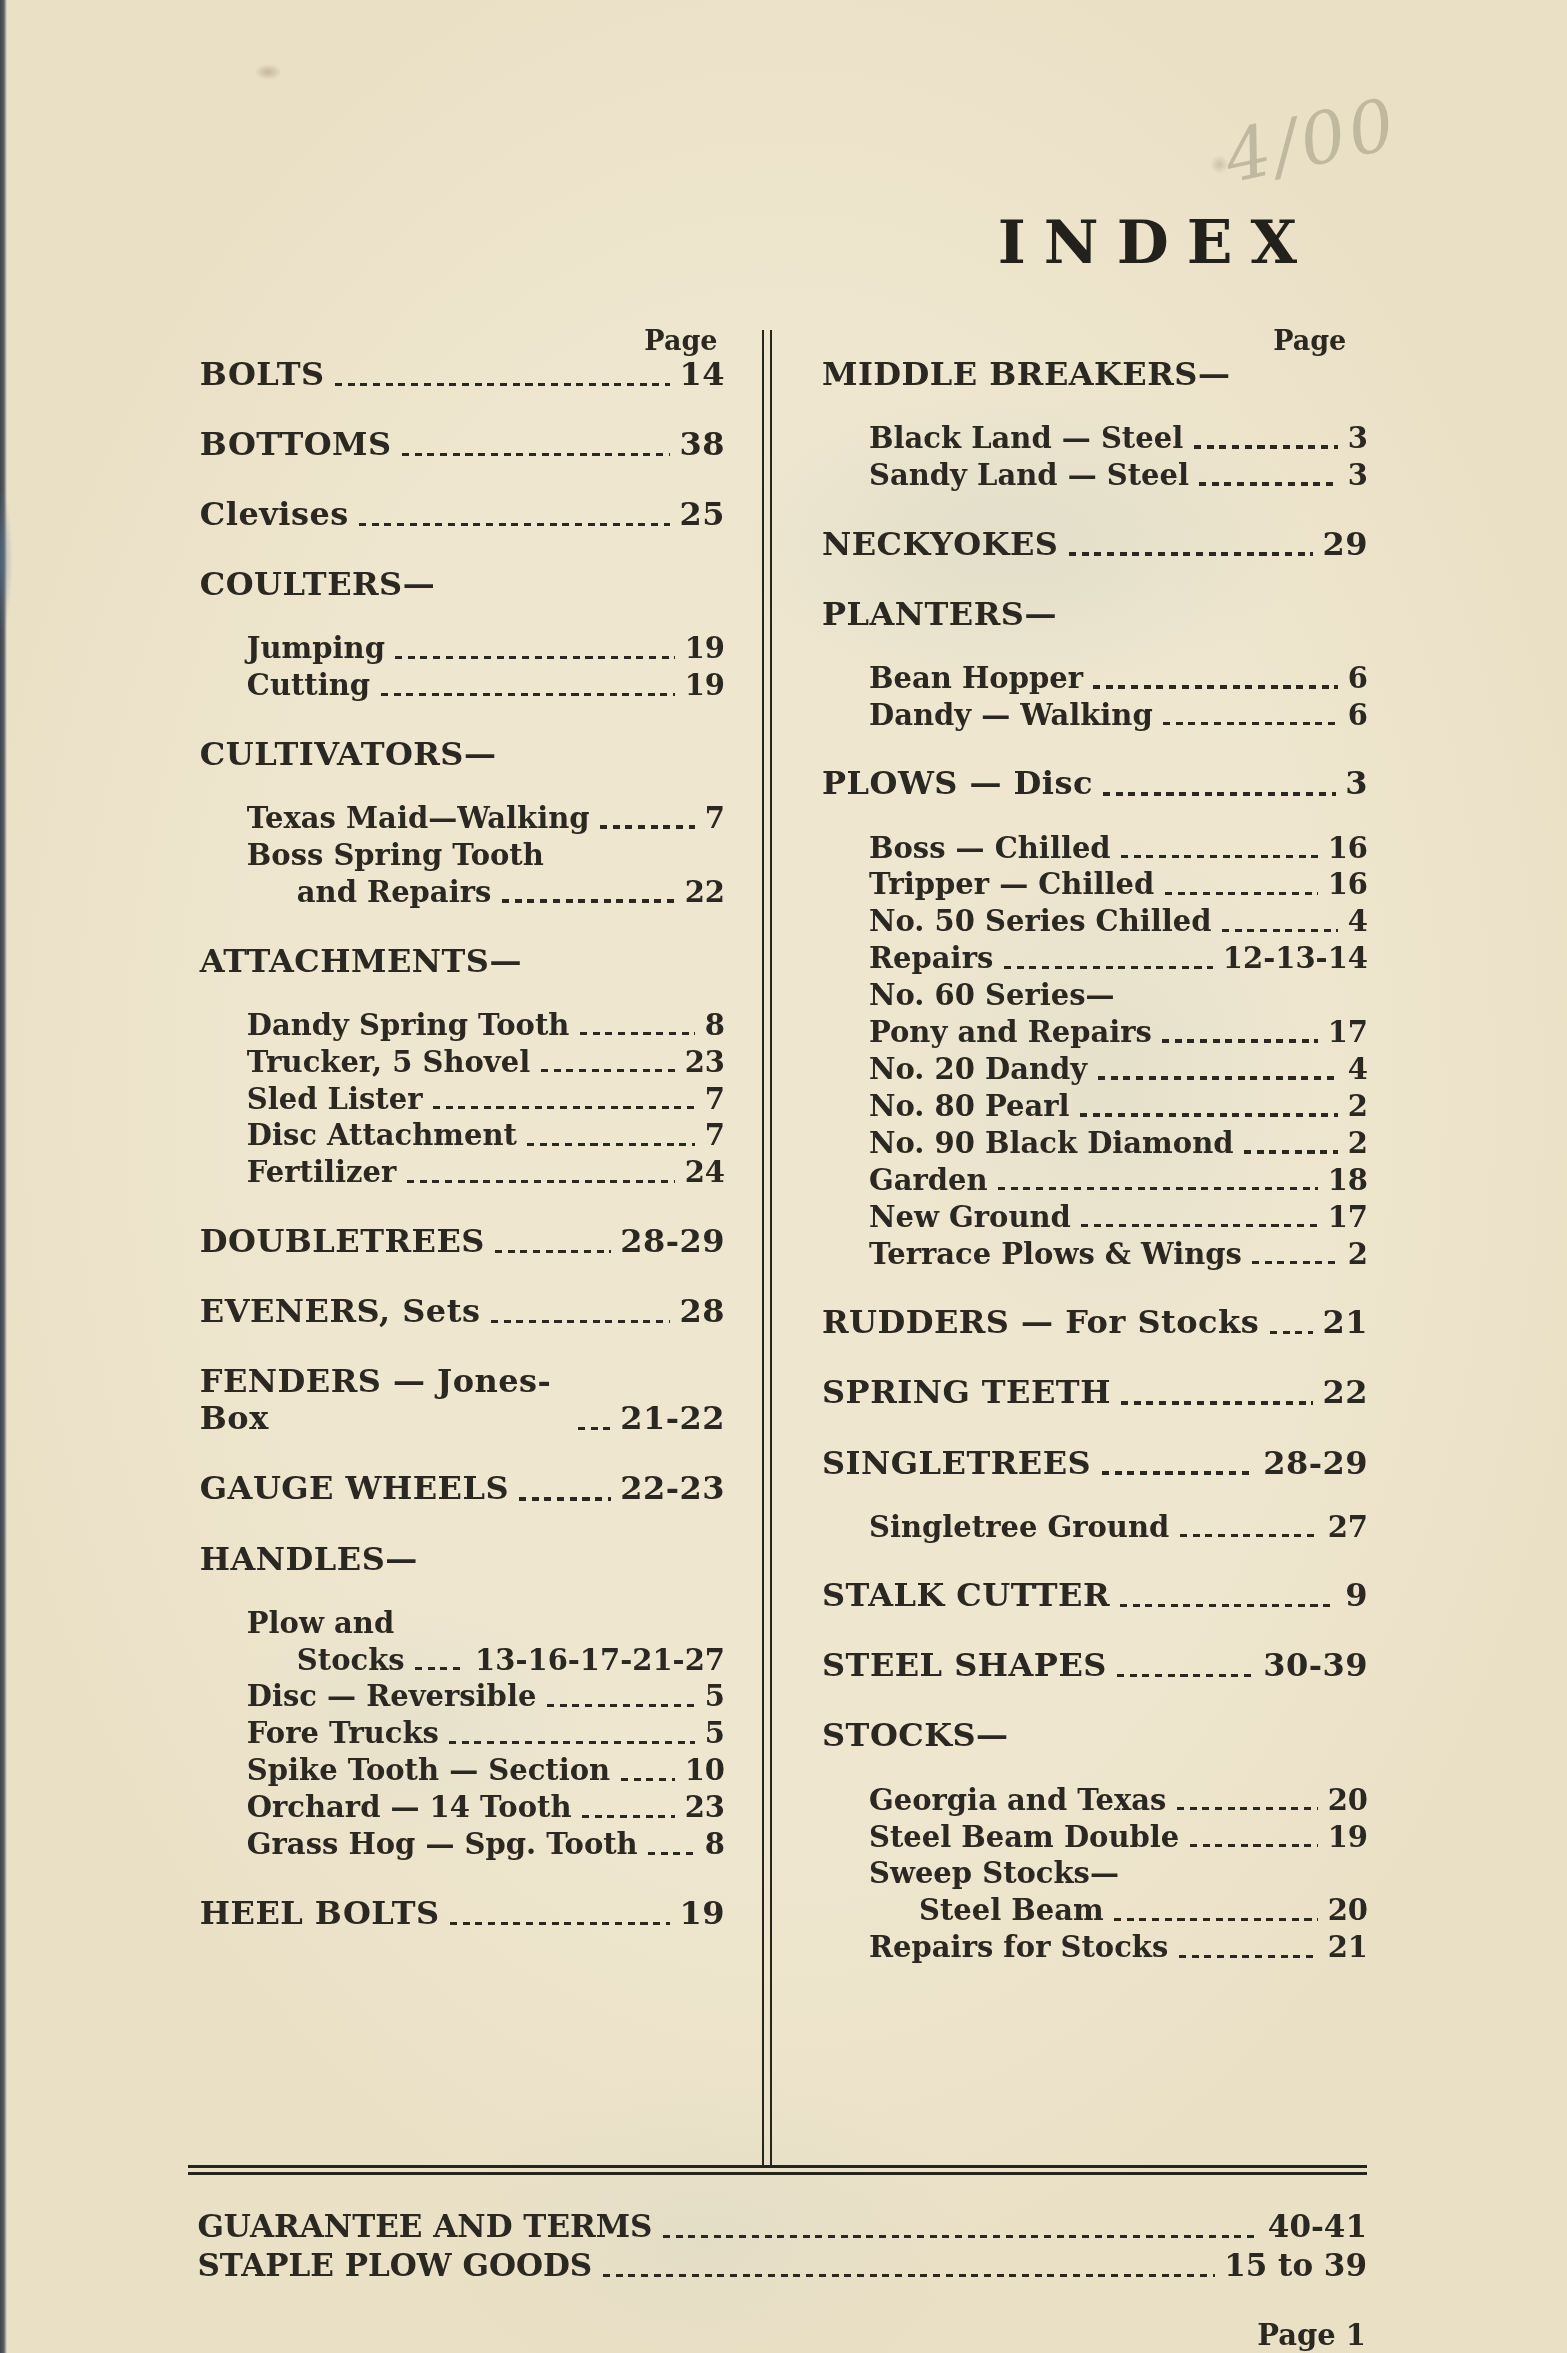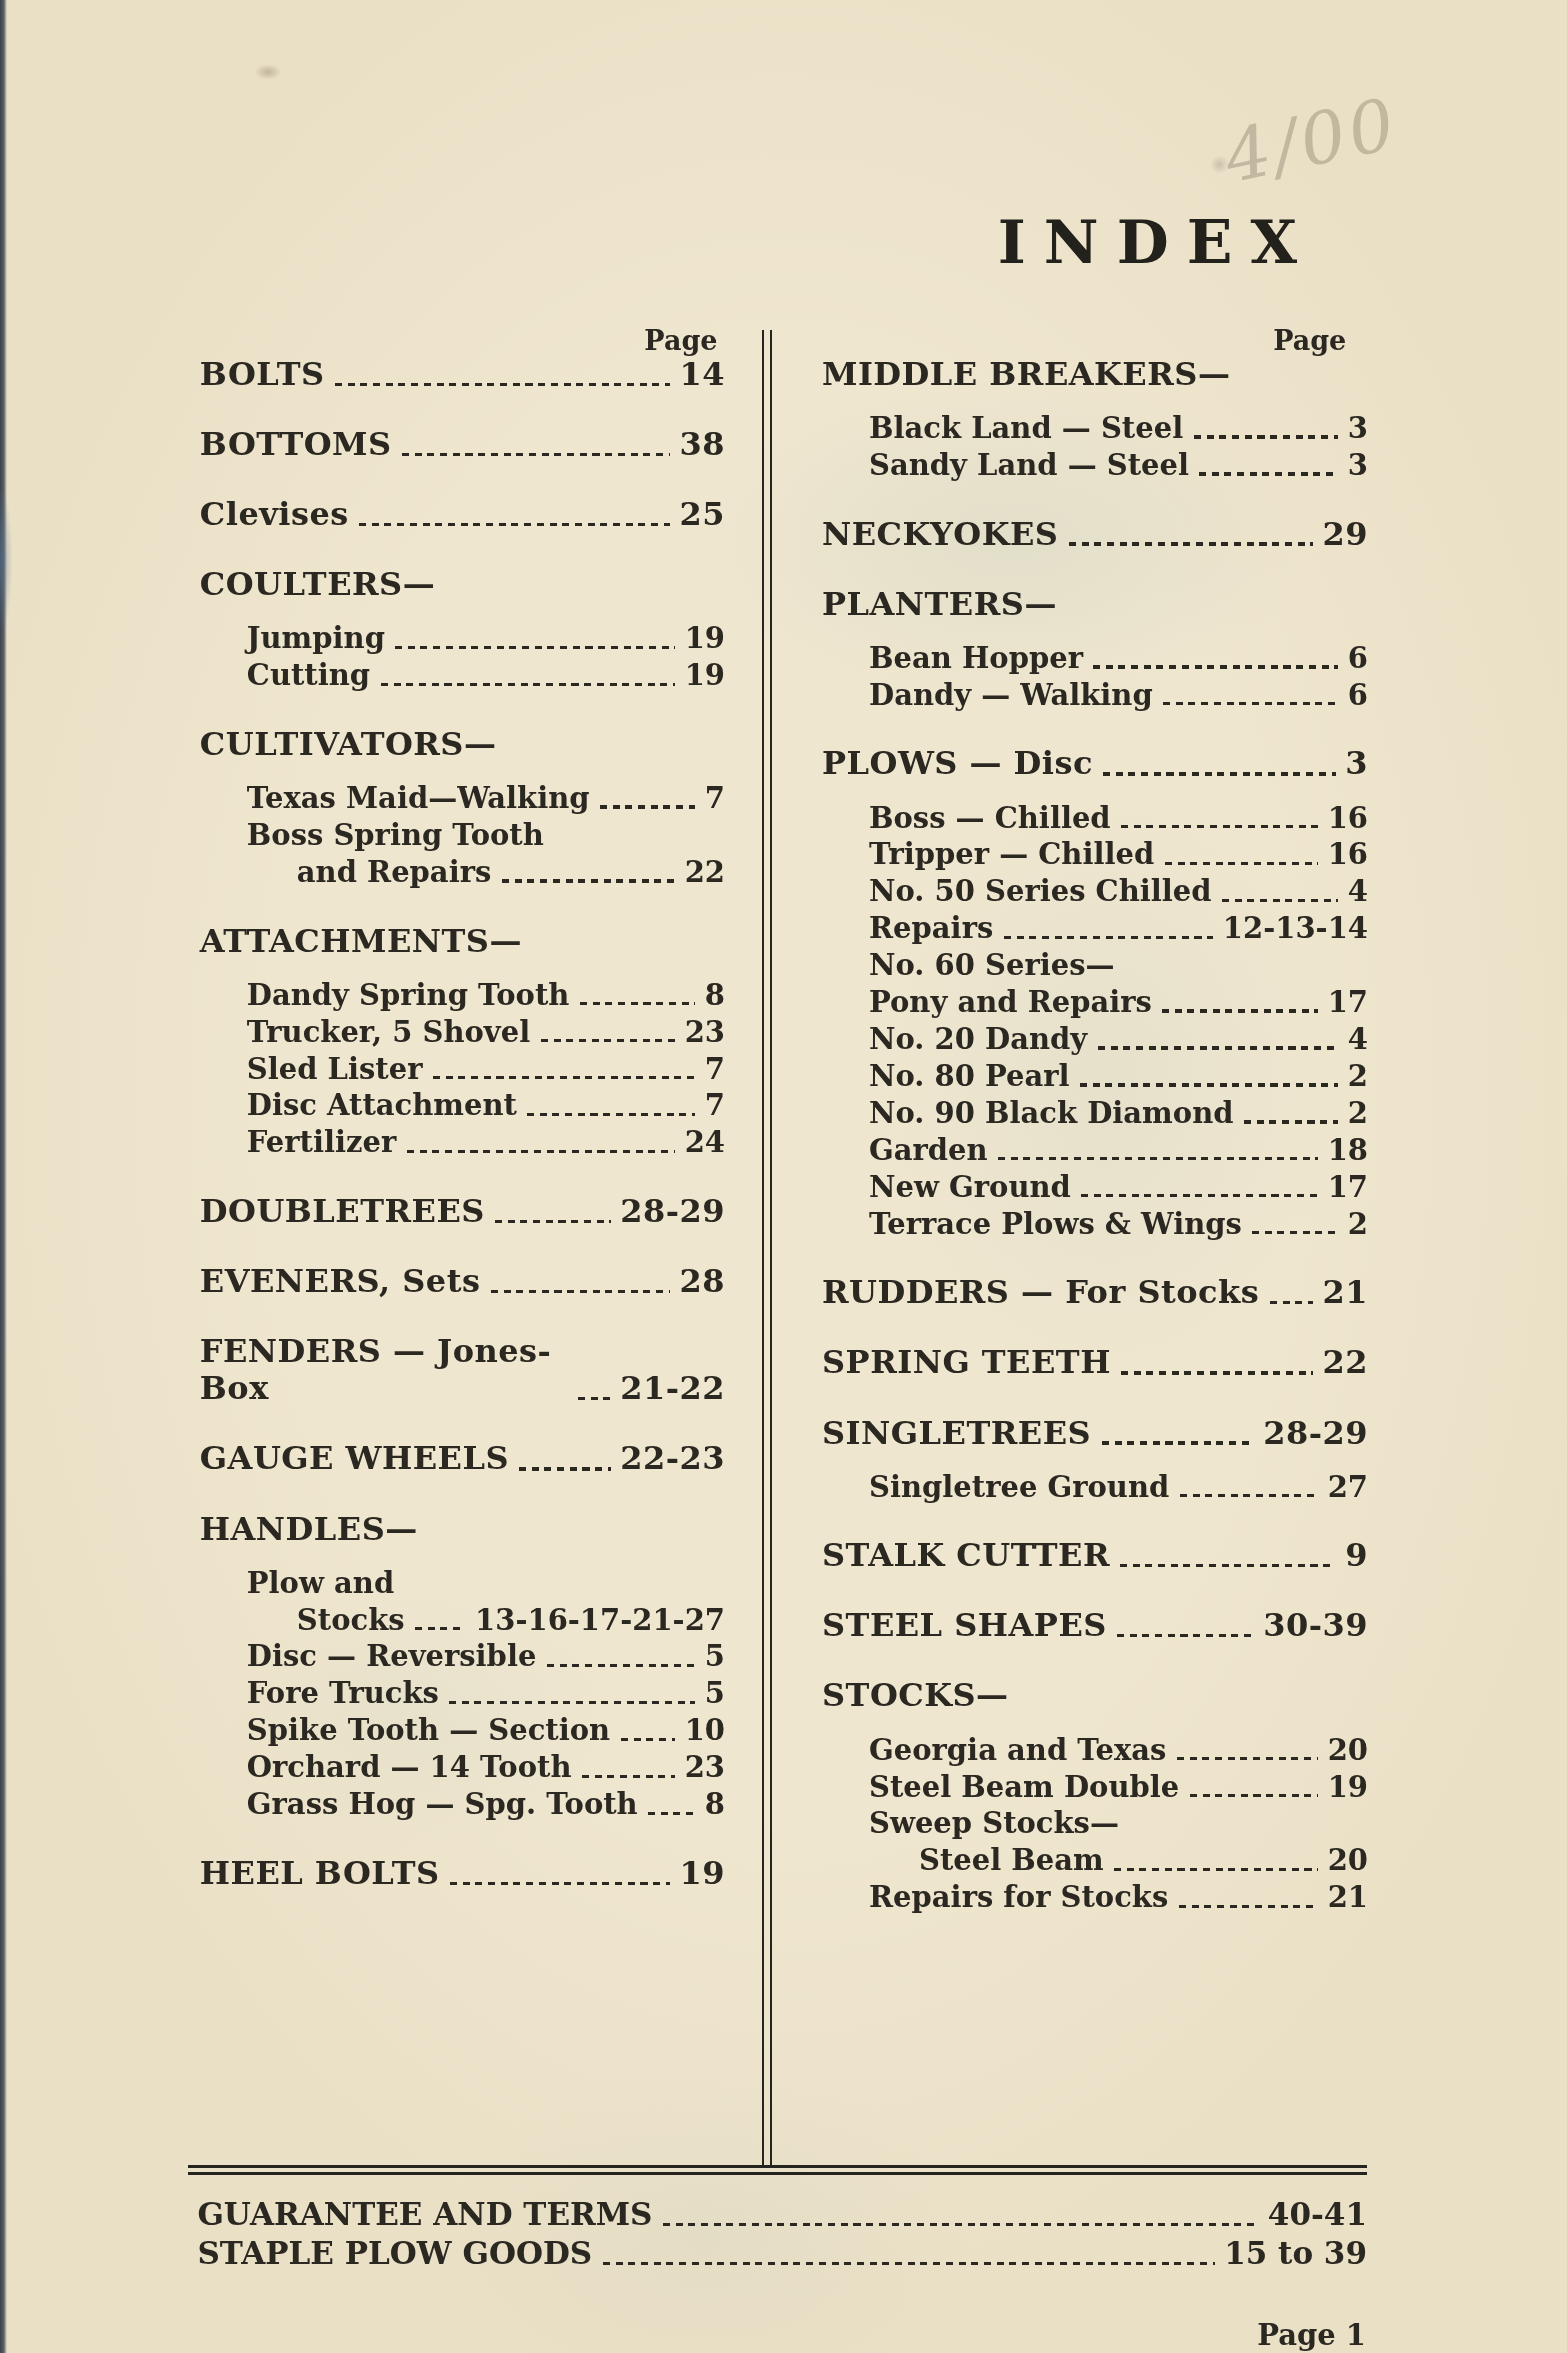--- a/index.html
+++ b/index.html
@@ -61,21 +61,21 @@
     text-align:right; font-weight:700; font-size:27px;
   }
   .col-left .page-head { padding-right:7.5px; }
   .col-right .page-head { padding-right:21.7px; }
   .col-left { padding-left:11.8px; }
 
   .row { display:flex; align-items:flex-end; font-weight:700; line-height:1.16; }
   .row .label { white-space:pre-wrap; }
   .row .pagenum { white-space:nowrap; }
   .row.section { margin-top:33px; font-size:32px; letter-spacing:.015em; }
-  .row.entry, .row.subhead { font-size:29px; margin-top:19px; }
+  .row.entry, .row.subhead { font-size:29px; margin-top:29px; }
   .row.level1 { padding-left:47px; }
   .row.level2 { padding-left:97px; }
   .row.entry + .row.entry, .row.subhead + .row.entry,
   .row.entry + .row.subhead { margin-top:3.3px; }
   .col-body > .row:first-child { margin-top:0; }
 
   .leader {
     flex:1 1 auto; min-width:33px; height:3.3px;
     margin:0 9.4px 7px 10.4px;
     background-image:repeating-linear-gradient(90deg, #2b2822 0 7px, rgba(0,0,0,0) 7px 12.7px);
@@ -83,21 +83,21 @@
 
   .hrule {
     position:absolute; left:188px; top:2165px; width:1179px; height:4.2px;
     border-top:3.8px solid #26241f; border-bottom:3.8px solid #26241f;
   }
   .footer {
     position:absolute; left:188px; top:2197px; width:1179px; padding-left:9.4px;
     box-sizing:border-box;
   }
   .footer .row { font-size:31px; margin-top:7.5px; }
-  .footer .row:first-child { margin-top:0; }
+  .footer .row:first-child { margin-top:12px; }
 
   .page-num {
     position:absolute; top:2318px; right:202px;
     font-size:29px; font-weight:700;
   }
 </style>
 </head>
 <body>
 
 <div class="sheet">

